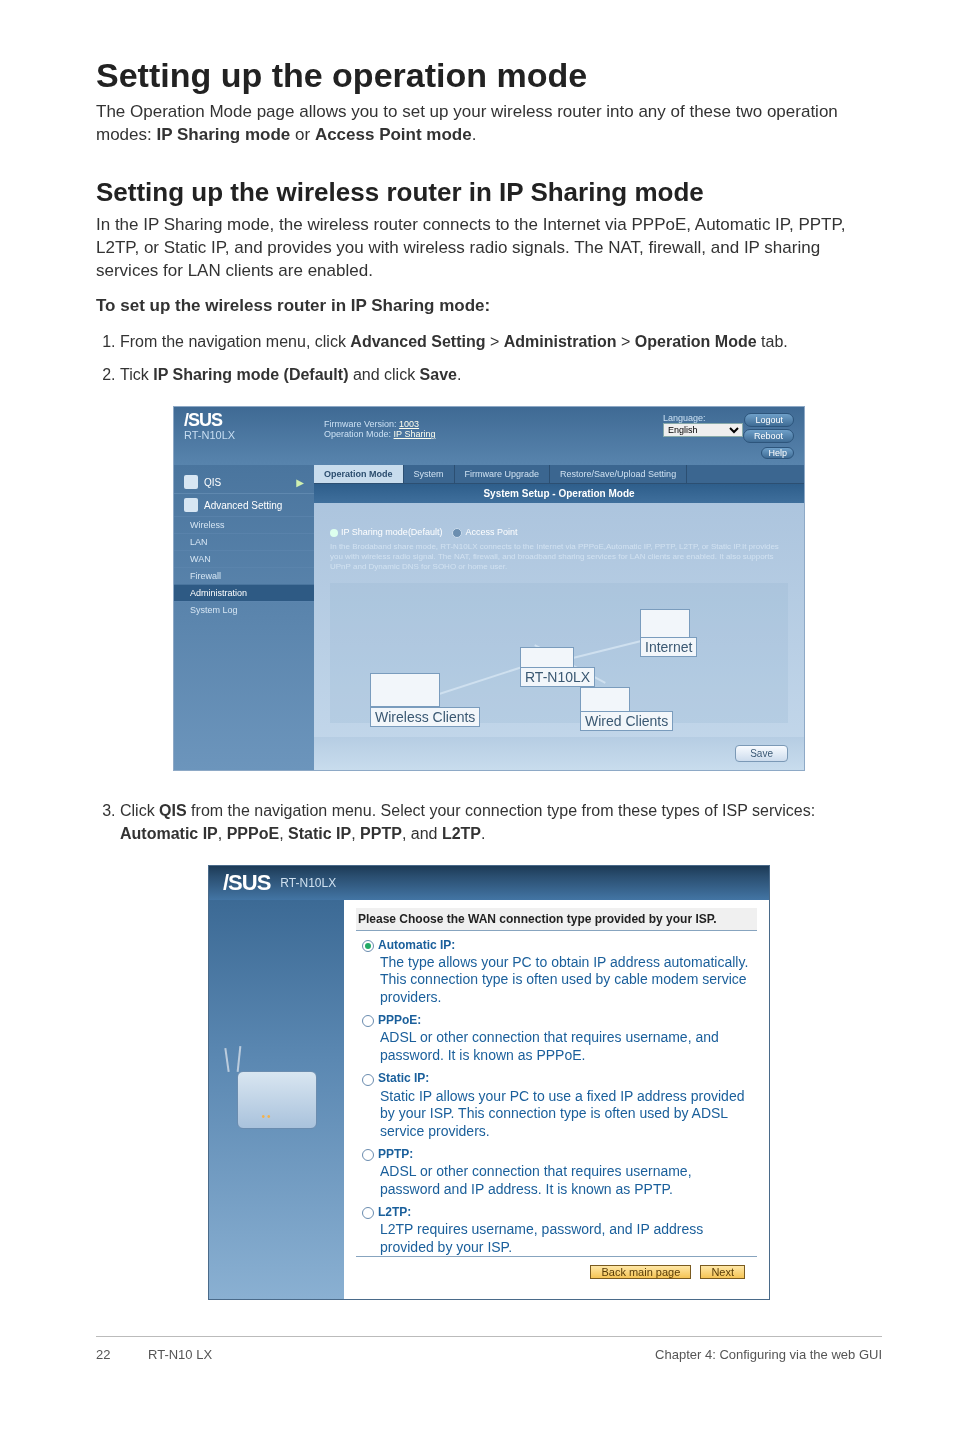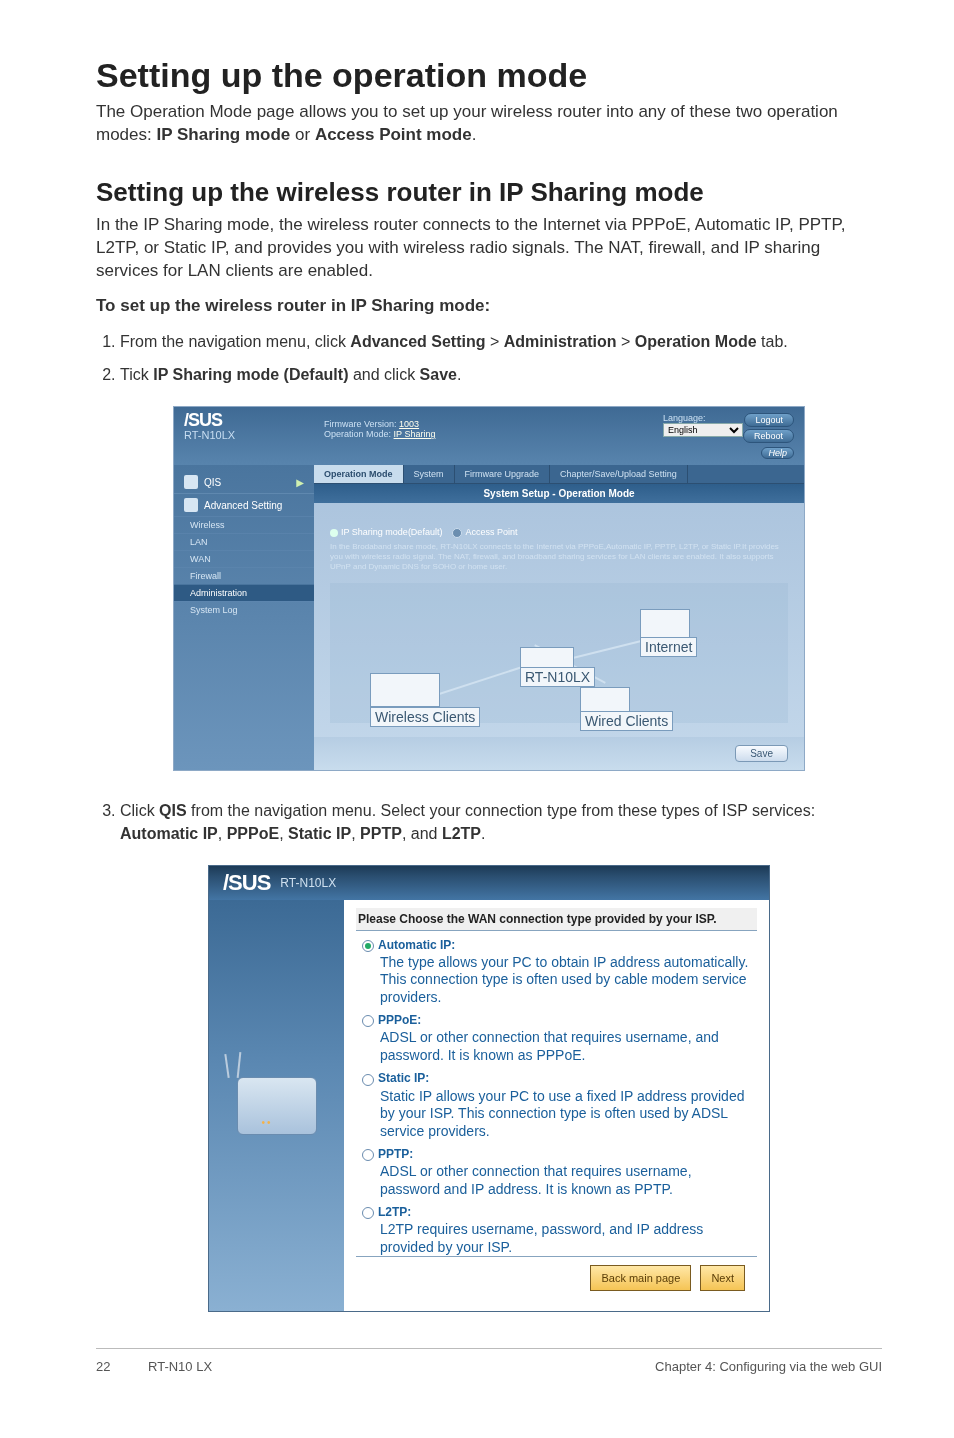--- a/index.html
+++ b/index.html
@@ -65,21 +65,21 @@
   }
   .rs-logo-block { width: 140px; }
   .rs-logo { font-size: 18px; font-weight: bold; color: #fff; letter-spacing: -1px; line-height: 0.8; }
   .rs-model { font-size: 11px; color: #c7ddf1; margin-top: 2px; }
   .rs-mid { flex: 1; color: #cbe0f3; font-size: 9px; padding-top: 6px; }
   .rs-mid a { color: #ffe; text-decoration: underline; }
   .rs-right { width: 170px; text-align: right; font-size: 9px; color: #cbe0f3; }
   .rs-right .lang-label { display:block; }
   .rs-right select { width: 80px; font-size: 9px; border: 1px solid #8aa; }
   .rs-btn { display:inline-block; background: linear-gradient(#6fa0c9,#3f6c95); color:#fff; border-radius: 10px; padding: 1px 10px; font-size: 9px; margin-bottom: 2px; border:1px solid #2d557c; }
-  .rs-btn.small { padding: 0 6px; font-style: italic; }
+  .rs-btn.small { padding: 0 6px; }
 
   .rs-body { display: flex; }
   .rs-nav {
     width: 140px;
     background: linear-gradient(#4a759e, #6c95bc);
     padding: 6px 0 14px 0;
   }
   .rs-nav .nav-top {
     display: flex; align-items: center;
     padding: 4px 10px; color: #fff; font-size: 10px;
@@ -202,21 +202,21 @@
   .qis-opt .radio.sel:after { content:""; width:6px; height:6px; background:#2a6; border-radius:50%; position:absolute; left:2px; top:2px; }
   .qis-opt .opt-label { color: #1a5f9b; font-weight: bold; font-size: 12px; }
   .qis-opt .opt-desc { color: #1a5f9b; font-size: 14px; margin: 2px 0 0 18px; line-height: 1.25; }
   .qis-footer { border-top: 1px solid #87a4bf; text-align: right; padding: 8px 12px; }
   .qis-btn {
     display:inline-block;
     border: 1px solid #7a5b20;
     background: linear-gradient(#ffe7a6,#f5c455);
     color: #5a3d07;
     font-size: 11px;
-    padding: 6px 10px;
+    padding: 0 10px;
     margin-left: 6px;
   }
 
   .page-footer {
     display: flex;
     justify-content: space-between;
     font-size: 13px;
     color: #555;
     border-top: 1px solid #bbb;
     padding-top: 10px;
@@ -286,21 +286,21 @@
         <div class="nav-item">WAN</div>
         <div class="nav-item">Firewall</div>
         <div class="nav-item active">Administration</div>
         <div class="nav-item">System Log</div>
       </div>
       <div class="rs-main">
         <div class="rs-tabs">
           <div class="rs-tab active">Operation Mode</div>
           <div class="rs-tab">System</div>
           <div class="rs-tab">Firmware Upgrade</div>
-          <div class="rs-tab">Chapter/Save/Upload Setting</div>
+          <div class="rs-tab">Restore/Save/Upload Setting</div>
         </div>
         <div class="rs-title-bar">System Setup - Operation Mode</div>
         <div class="rs-content">
           <div class="rs-radio-row">
             <span class="rdot"></span><span>IP Sharing mode(Default)</span>
             &nbsp;&nbsp;
             <span class="rdot off"></span><span>Access Point</span>
           </div>
           <div class="rs-desc">In the Brodaband share mode, RT-N10LX connects to the Internet via PPPoE,Automatic IP, PPTP, L2TP, or Static IP.It provides you with wireless radio signal. The NAT, firewall, and broadband sharing services for LAN clients are enabled. It also supports UPnP and Dynamic DNS for SOHO or home user.</div>
           <div class="rs-diagram">

